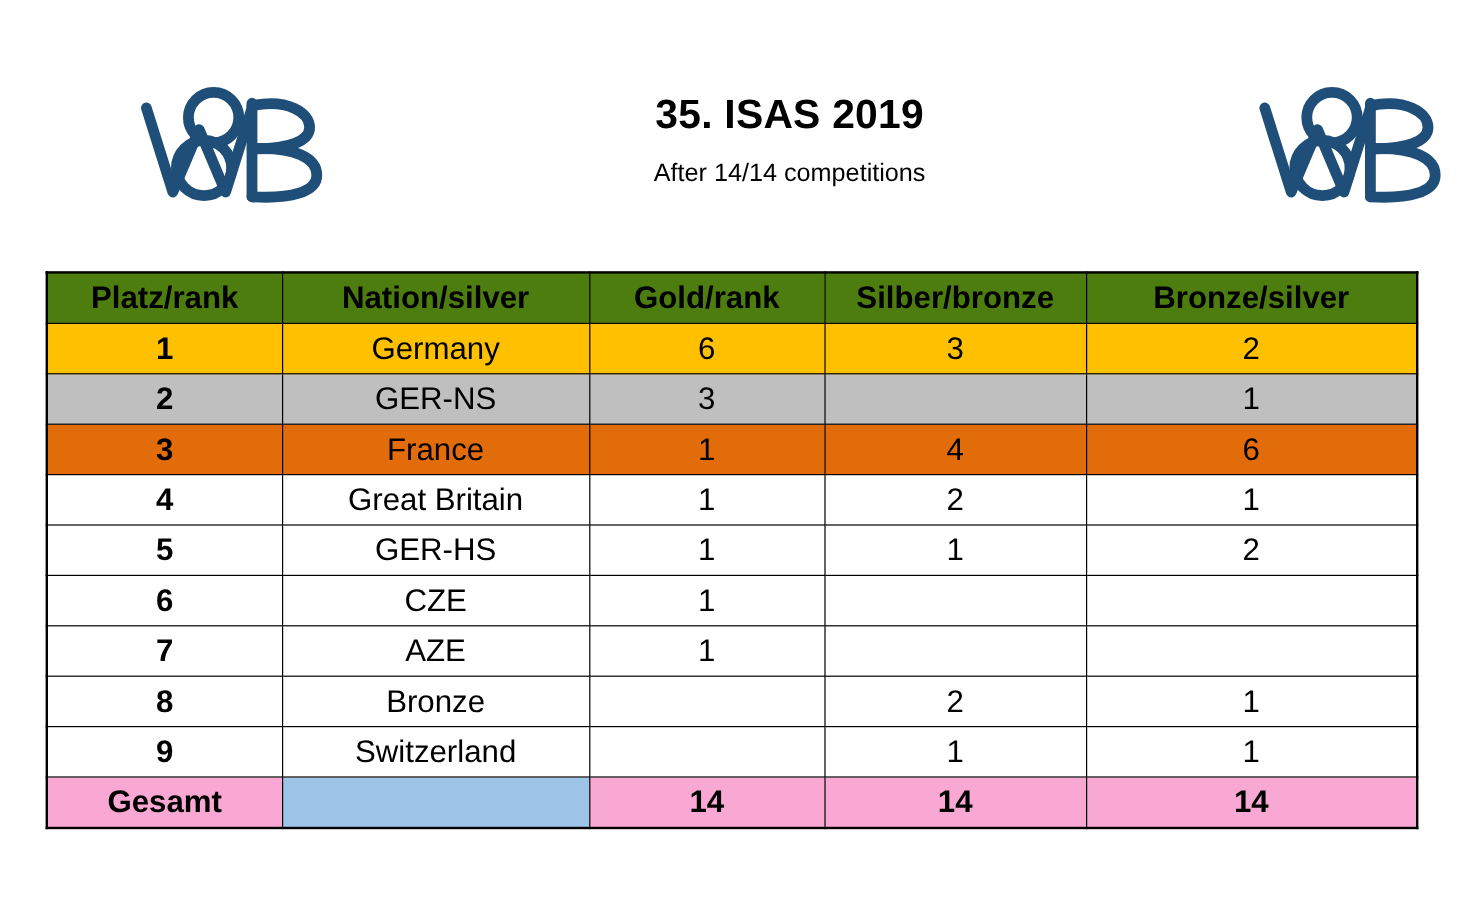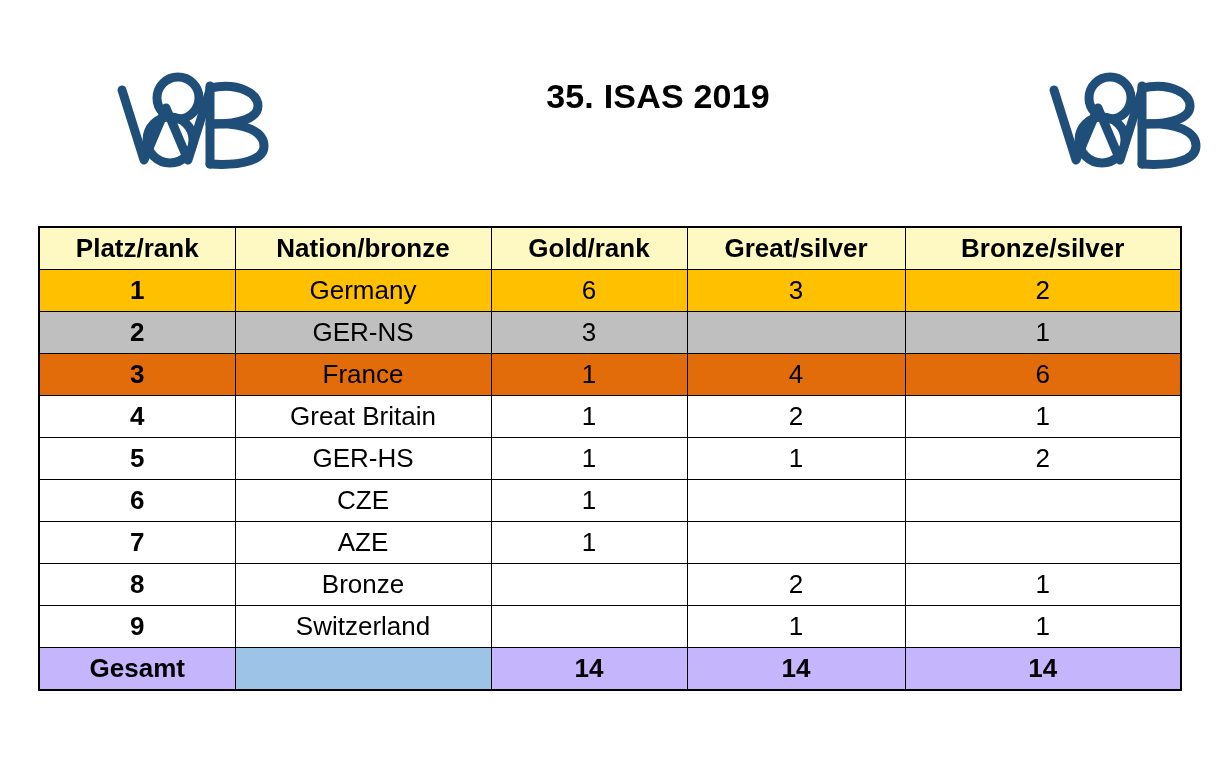--- a/index.html
+++ b/index.html
@@ -82,40 +82,40 @@
     font-size: 26px;
     padding: 0;
   }
   col.c-rank   { width: 196px; }
   col.c-nation { width: 256px; }
   col.c-gold   { width: 196px; }
   col.c-silver { width: 218px; }
   col.c-bronze { width: 276px; }
 
   thead th {
-    background: #fef9c3;
+    background: #4d7c0f;
     font-weight: bold;
     font-size: 26px;
   }
 
   tbody td.rank {
     font-weight: bold;
   }
   tbody td.nation {
     font-weight: normal;
     margin-left: 12px;
   }
 
   tr.row-gold td   { background: #FFC000; }
   tr.row-silver td { background: #BFBFBF; }
   tr.row-bronze td { background: #E36C0A; }
   tr.row-plain td  { background: #FFFFFF; }
 
   tfoot td {
-    background: #c4b5fd;
+    background: #f9a8d4;
     font-weight: bold;
   }
   tfoot td.total-label { font-weight: bold; }
   tfoot td.total-nation { background: #9DC3E6; }
 </style>
 </head>
 <body>
 
 <div class="page">
 
@@ -129,20 +129,21 @@
           <circle cx="64" cy="76" r="23"></circle>
           <path d="M104 22 L104 100"></path>
           <path d="M104 24 C134 18 152 30 152 42 C152 54 134 60 108 60"></path>
           <path d="M104 60 C140 58 158 68 158 82 C158 96 136 102 104 100"></path>
         </g>
       </svg>
     </div>
 
     <div class="title-block">
       <div class="title-line1">35. ISAS 2019</div>
+      <div class="subtitle">After 14/14 competitions</div>
     </div>
 
     <div class="logo logo-right">
       <svg width="170" height="120" viewBox="0 0 170 120" xmlns="http://www.w3.org/2000/svg">
         <g fill="none" stroke="#1F4E79" stroke-width="9" stroke-linecap="round" stroke-linejoin="round">
           <path d="M16 26 L38 96 L60 44 L82 96 L104 26"></path>
           <circle cx="72" cy="34" r="21"></circle>
           <circle cx="64" cy="76" r="23"></circle>
           <path d="M104 22 L104 100"></path>
           <path d="M104 24 C134 18 152 30 152 42 C152 54 134 60 108 60"></path>
@@ -157,23 +158,23 @@
       <colgroup>
         <col class="c-rank">
         <col class="c-nation">
         <col class="c-gold">
         <col class="c-silver">
         <col class="c-bronze">
       </colgroup>
       <thead>
         <tr>
           <th>Platz/rank</th>
-          <th>Nation/bronze</th>
+          <th>Nation/silver</th>
           <th>Gold/rank</th>
-          <th>Great/silver</th>
+          <th>Silber/bronze</th>
           <th>Bronze/silver</th>
         </tr>
       </thead>
       <tbody id="table-body">
           <tr class="row-gold">
             <td class="rank">1</td>
             <td class="nation">Germany</td>
             <td class="gold">6</td>
             <td class="silver">3</td>
             <td class="bronze">2</td>

